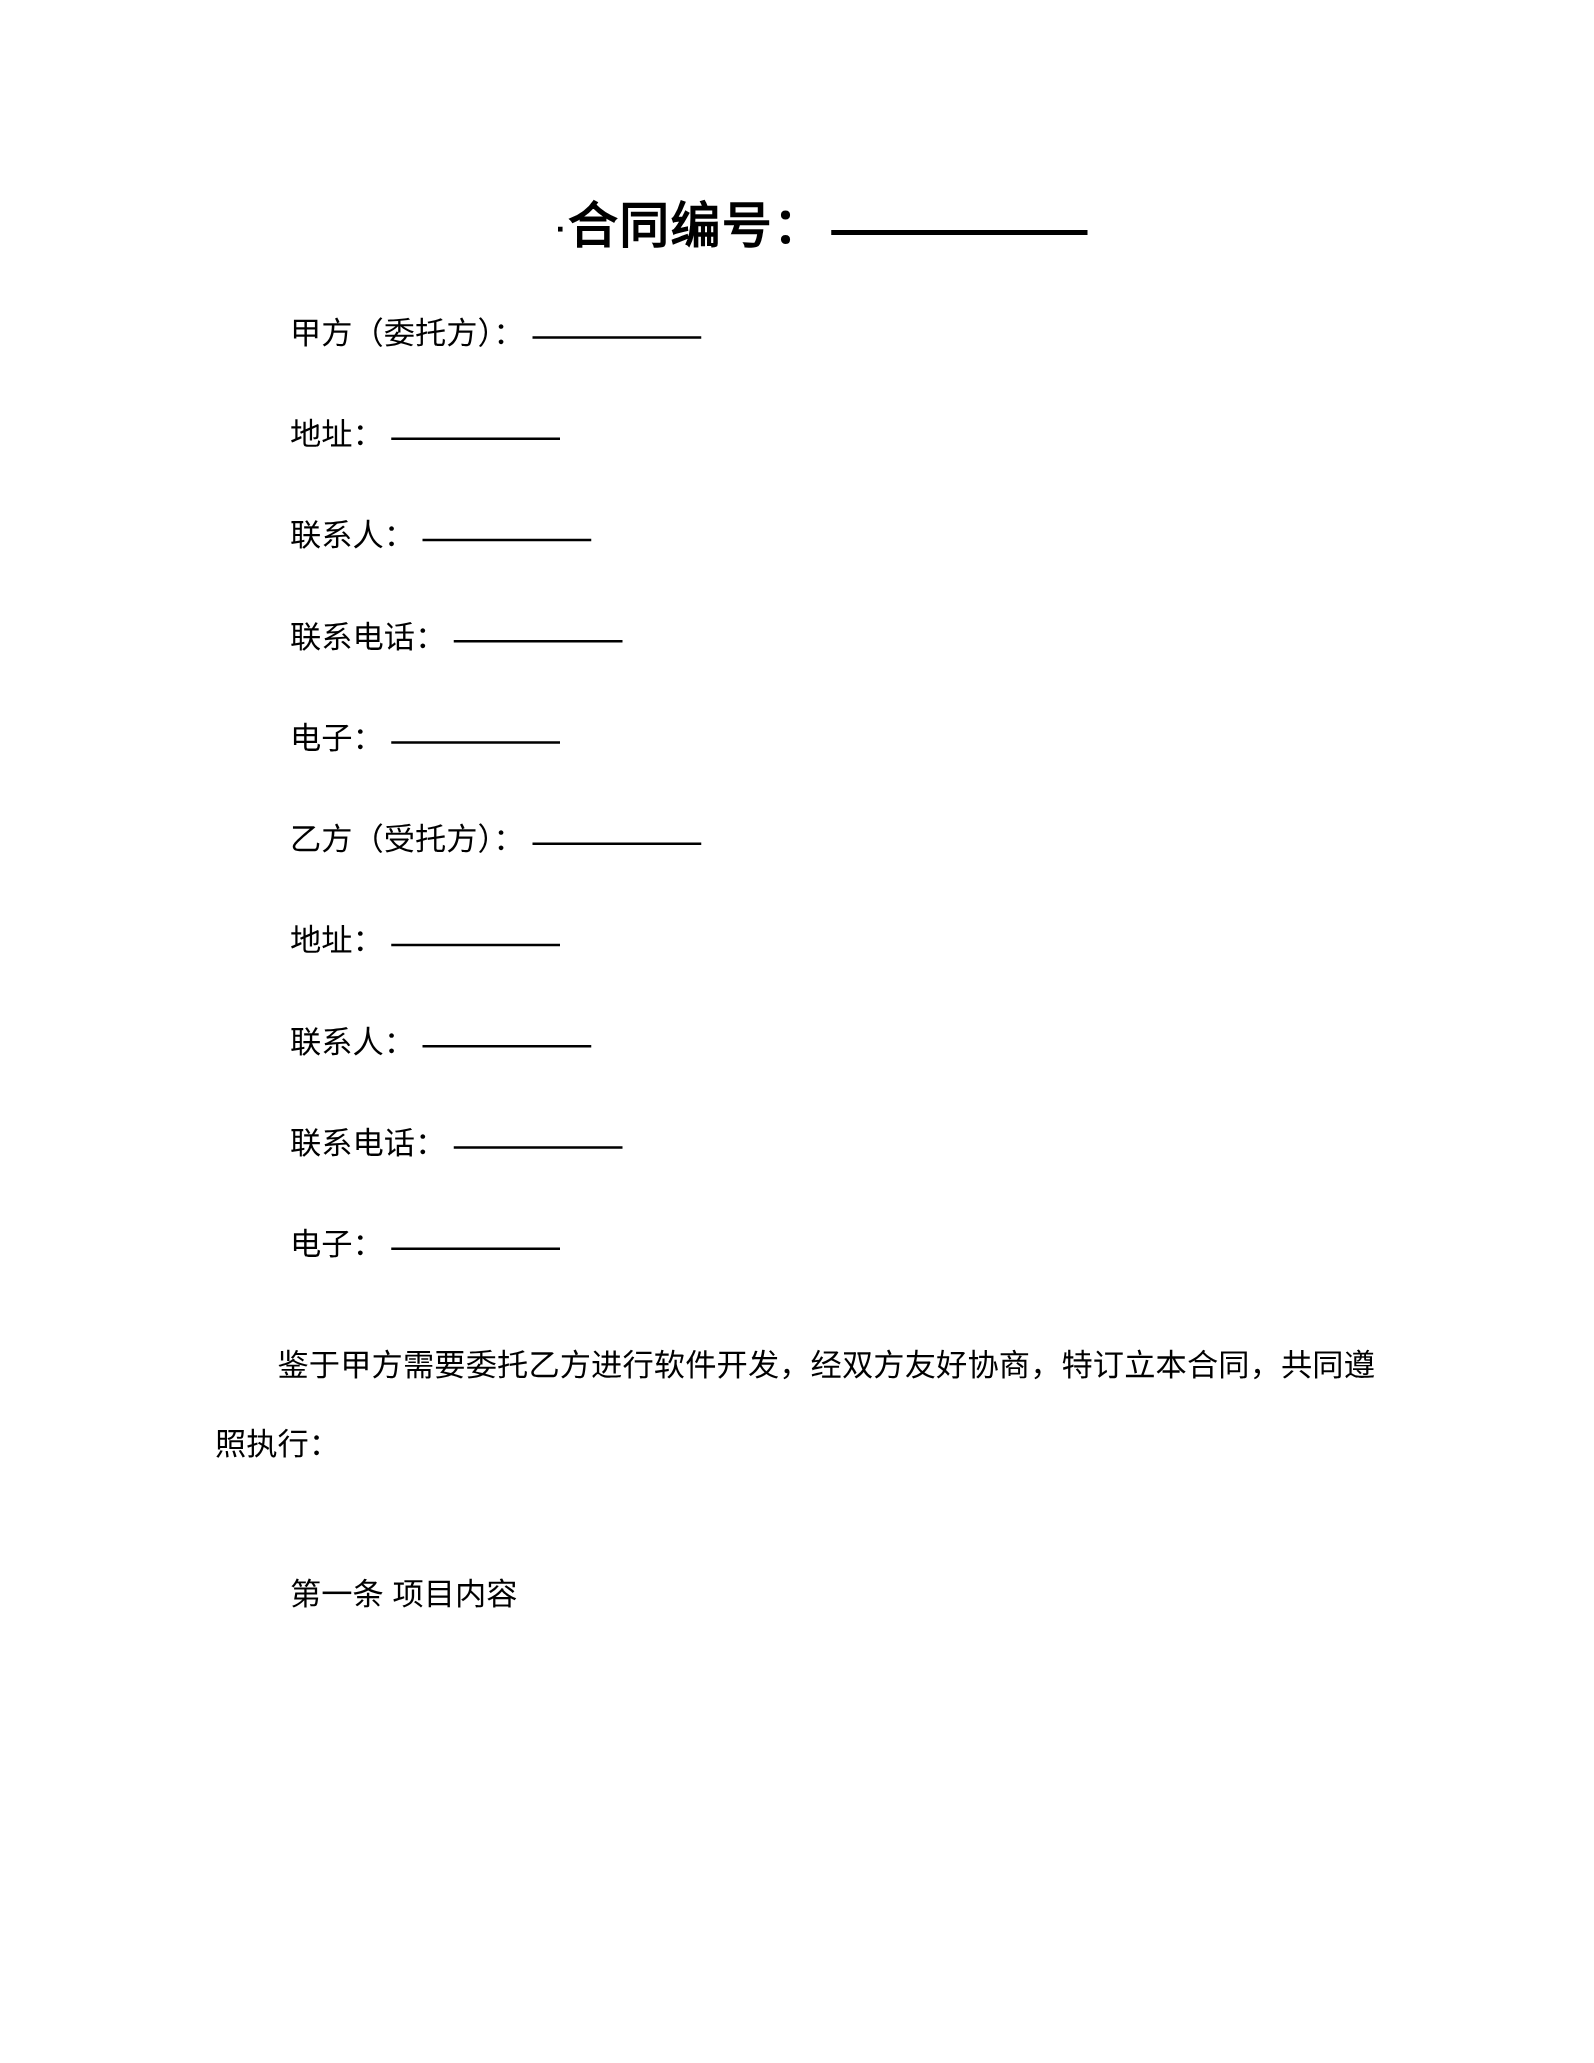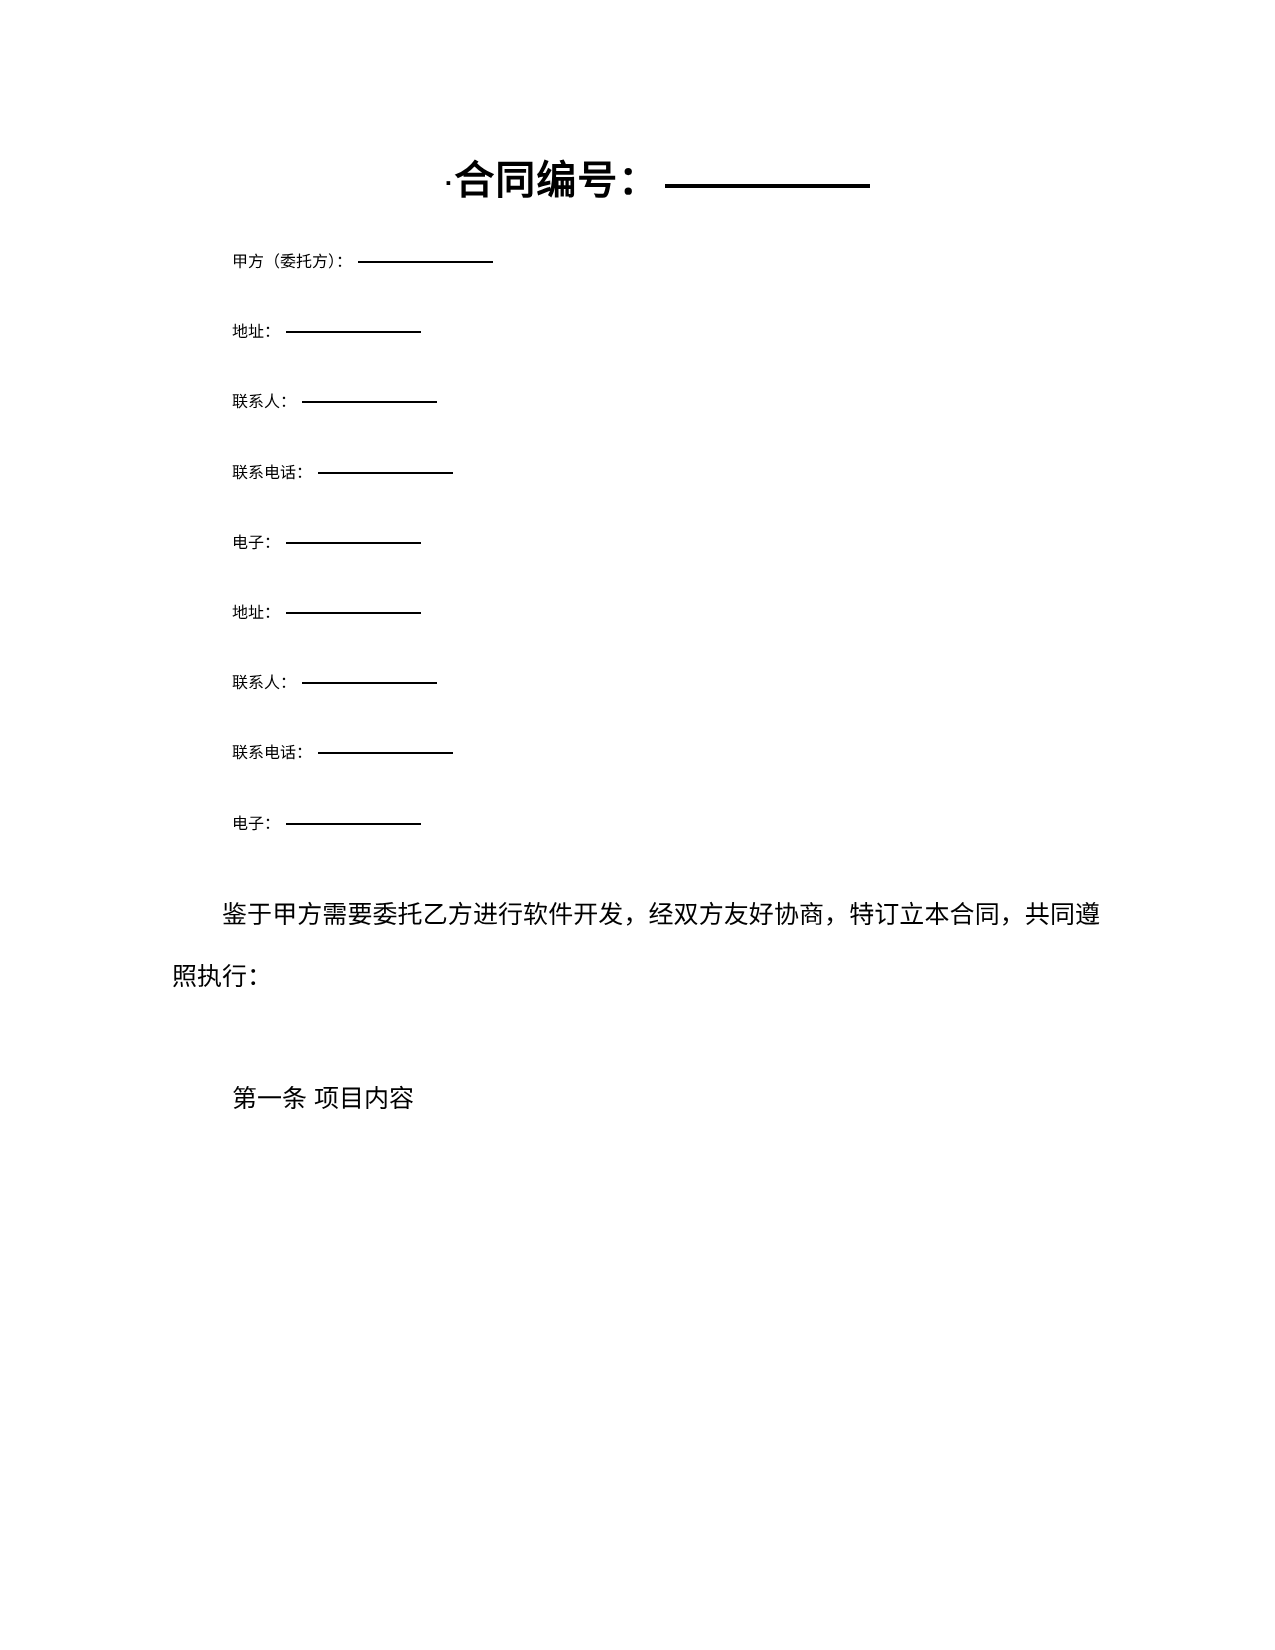--- a/index.html
+++ b/index.html
@@ -44,21 +44,21 @@
     border-bottom: 4px solid #000;
     vertical-align: 6px;
     margin-left: 6px;
   }
 
   .body-block {
     margin-top: 46px;
   }
 
   .field-line {
-    font-size: 16px;
+    font-size: 25px;
     line-height: 1.2;
     padding-left: 232px;
     margin-bottom: 51px;
     white-space: nowrap;
   }
   .field-line .blank {
     display: inline-block;
     border-bottom: 2.5px solid #000;
     width: 135px;
     vertical-align: 4px;
@@ -66,21 +66,20 @@
   }
 
   .para {
     font-size: 25px;
     line-height: 2.5;
     padding-left: 172px;
     padding-right: 175px;
     text-align: justify;
     text-indent: 50px;
     margin: 0;
-    font-family: Liberation Serif, serif;
   }
   .para.first-para {
     margin-top: 14px;
   }
   .clause {
     font-size: 25px;
     line-height: 1.2;
     padding-left: 232px;
     margin-top: 74px;
     white-space: nowrap;
@@ -110,20 +109,23 @@
     </div>
 
     <div class="field-line">
       <span>联系电话：</span><span class="blank"></span>
     </div>
 
     <div class="field-line">
       <span>电子：</span><span class="blank"></span>
     </div>
 
+    <div class="field-line">
+      <span>乙方（受托方）：</span><span class="blank"></span>
+    </div>
 
     <div class="field-line">
       <span>地址：</span><span class="blank"></span>
     </div>
 
     <div class="field-line">
       <span>联系人：</span><span class="blank"></span>
     </div>
 
     <div class="field-line">

